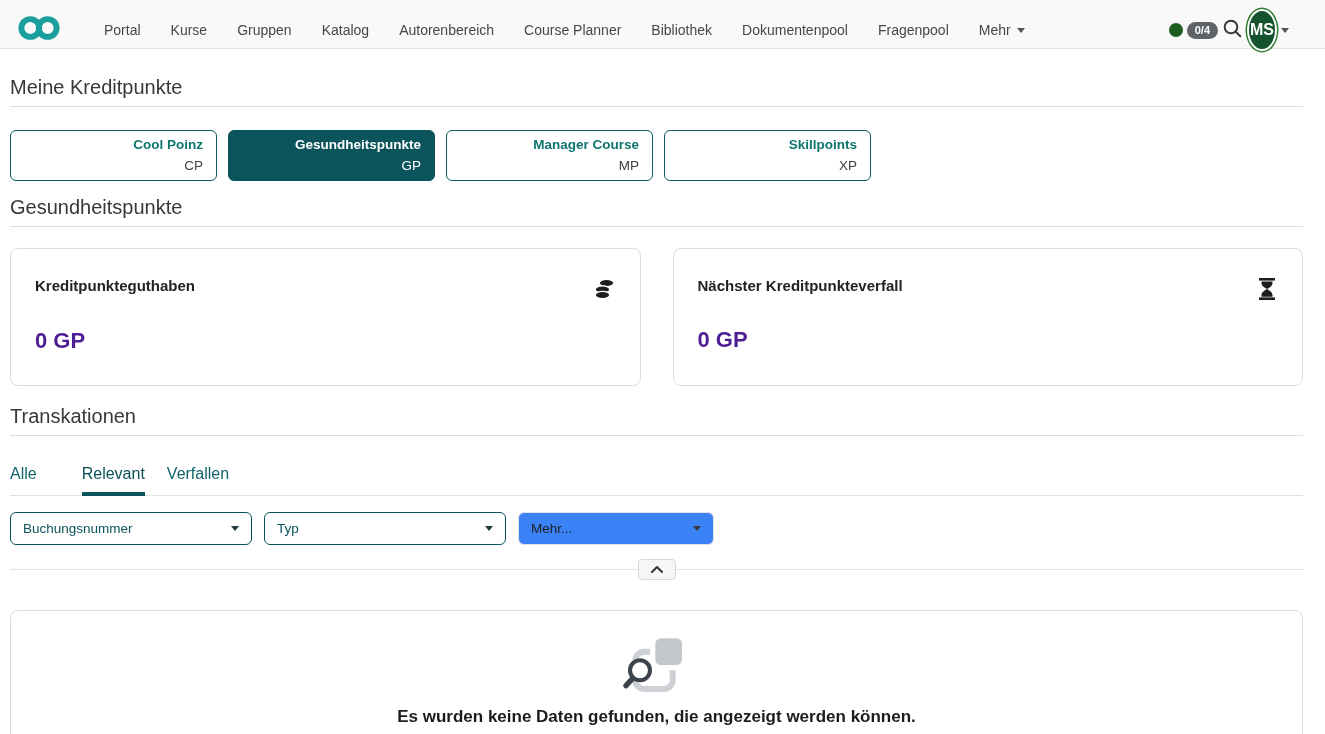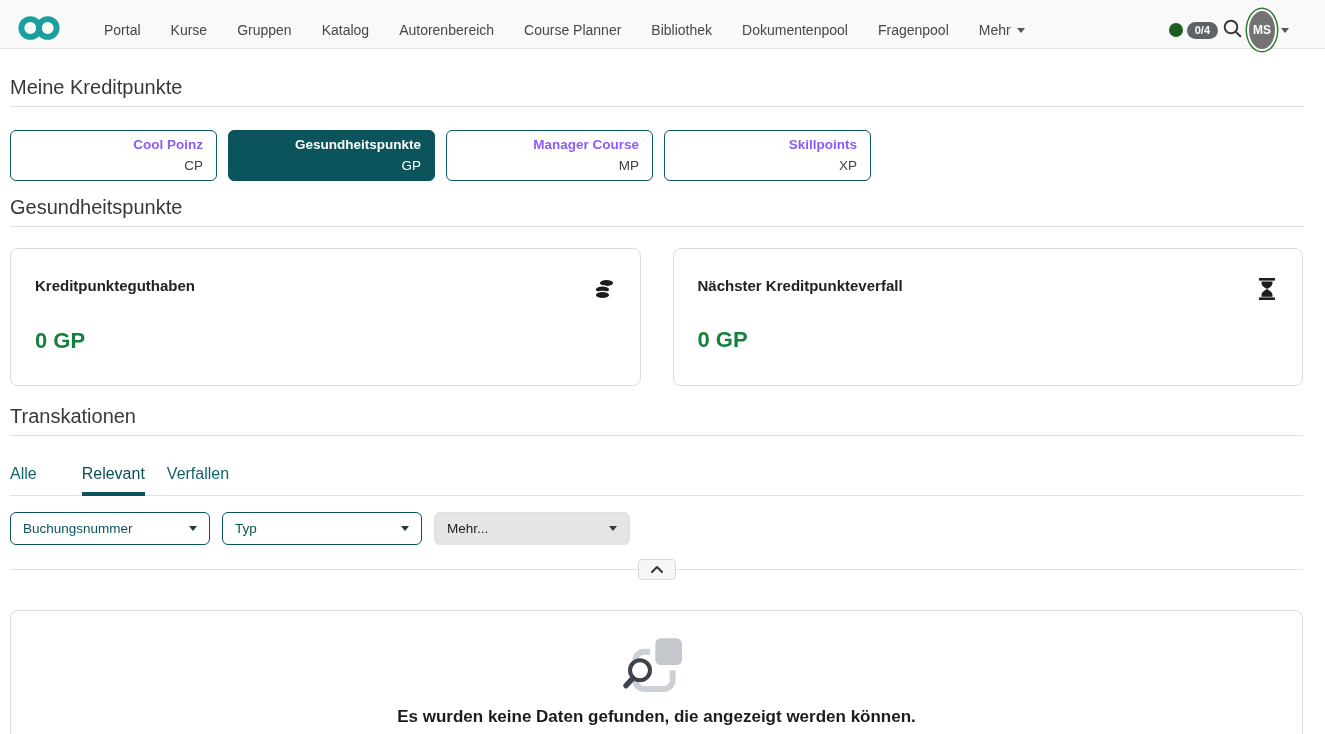--- a/index.html
+++ b/index.html
@@ -12,63 +12,63 @@
   .nav-links { display: flex; align-items: center; gap: 30px; }
   .nav-links a { font-size: 14px; color: #474747; text-decoration: none; cursor: pointer; white-space: nowrap; }
   .nav-more { display: inline-flex; align-items: center; gap: 6px; }
   .caret-down { width: 0; height: 0; border-left: 4.5px solid transparent; border-right: 4.5px solid transparent;
                 border-top: 5px solid #555; display: inline-block; }
   .nav-right { margin-left: auto; display: flex; align-items: center; gap: 4px; }
   .status-dot { width: 14px; height: 14px; border-radius: 50%; background: #1b5e20; display: inline-block; }
   .progress-badge { background: #5f6368; color: #fff; font-size: 11px; font-weight: bold;
                     border-radius: 10px; padding: 3px 8px; line-height: 1; cursor: pointer; }
   .search-btn { display: flex; align-items: center; cursor: pointer; }
-  .avatar { width: 30px; height: 42px; border-radius: 50%; background: #737373; color: #fff;
-            font-size: 12px; font-weight: bold; display: flex; align-items: center; justify-content: center;
+  .avatar { width: 30px; height: 42px; border-radius: 50%; background: #14532d; color: #fff;
+            font-size: 16px; font-weight: bold; display: flex; align-items: center; justify-content: center;
             border: 2px solid #fff; box-shadow: 0 0 0 1.5px #2e7d32; cursor: pointer; }
   .avatar-caret { cursor: pointer; display: flex; align-items: center; }
 
   
   main { padding: 0 22px 0 10px; }
   .section-heading { font-size: 20px; font-weight: 400; color: #3a3835; }
   .divider { border-bottom: 1px solid #dedede; margin-top: 7px; }
   .mt-h1 { margin-top: 27px; }
   .mt-h2 { margin-top: 15px; }
   .mt-h3 { margin-top: 19px; }
 
   
   .point-cards { display: flex; gap: 11px; margin-top: 23px; }
   .pt-card { width: 207px; height: 51px; background: #fff; border: 1.5px solid #0e5a60; border-radius: 6px;
              display: flex; flex-direction: column; align-items: flex-end; justify-content: center;
              padding-right: 13px; cursor: pointer; font-family: inherit; }
-  .pt-card .pt-name { font-size: 13.5px; font-weight: bold; color: #8b5cf6; line-height: 1.55; }
+  .pt-card .pt-name { font-size: 13.5px; font-weight: bold; color: #0f766e; line-height: 1.55; }
   .pt-card .pt-code { font-size: 13.5px; color: #404040; line-height: 1.45; }
   .pt-card.selected { background: #0b545b; border-color: #0b545b; }
   .pt-card.selected .pt-name, .pt-card.selected .pt-code { color: #fff; }
 
   
   .stat-cards { display: flex; gap: 32px; margin-top: 21px; }
   .stat-card { flex: 1; height: 138px; border: 1px solid #dcdcdc; border-radius: 8px; padding: 28px 24px; background: #fff; }
   .stat-head { display: flex; justify-content: space-between; align-items: flex-start; }
   .stat-title { font-size: 15px; font-weight: bold; color: #222; }
-  .stat-value { font-size: 22px; font-weight: bold; color: #15803d; margin-top: 22px; }
+  .stat-value { font-size: 22px; font-weight: bold; color: #4c1d95; margin-top: 22px; }
 
   
   .tabs { display: flex; gap: 22px; margin-top: 29px; border-bottom: 1px solid #e0e0e0; }
   .tab { font-size: 16px; color: #11646c; text-decoration: none; padding-bottom: 12px; position: relative; cursor: pointer; }
   .tab.active { color: #0b4f56; margin-left: 23px; }
   .tab.active::after { content: ""; position: absolute; left: 0; right: 0; bottom: -1px; height: 4px; background: #0b545b; }
 
   
   .filters { display: flex; gap: 12px; margin-top: 16px; }
   .filter { height: 33px; border-radius: 6px; display: flex; align-items: center; justify-content: space-between;
             padding: 0 12px; font-size: 13.5px; cursor: pointer; font-family: inherit; }
-  .filter.outline { width: 200px; background: #fff; border: 1.5px solid #0b545b; color: #0b545b; }
+  .filter.outline { width: 242px; background: #fff; border: 1.5px solid #0b545b; color: #0b545b; }
   .filter.outline .caret-down { border-top-color: #20393d; }
-  .filter.gray { width: 196px; background: #e5e5e5; border: 1px solid #e2e2e2; color: #222; }
+  .filter.gray { width: 196px; background: #3b82f6; border: 1px solid #e2e2e2; color: #222; }
   .filter.gray .caret-down { border-top-color: #3a3a3a; }
 
   
   .collapse-row { position: relative; margin-top: 14px; height: 22px; }
   .collapse-row::before { content: ""; position: absolute; left: 0; right: 0; top: 10px; border-top: 1px solid #e2e2e2; }
   .collapse-btn { position: absolute; left: 50%; transform: translateX(-50%); top: 0;
                   width: 38px; height: 21px; background: #f6f6f6; border: 1px solid #d9d9d9; border-radius: 4px;
                   display: flex; align-items: center; justify-content: center; cursor: pointer; }
 
   

